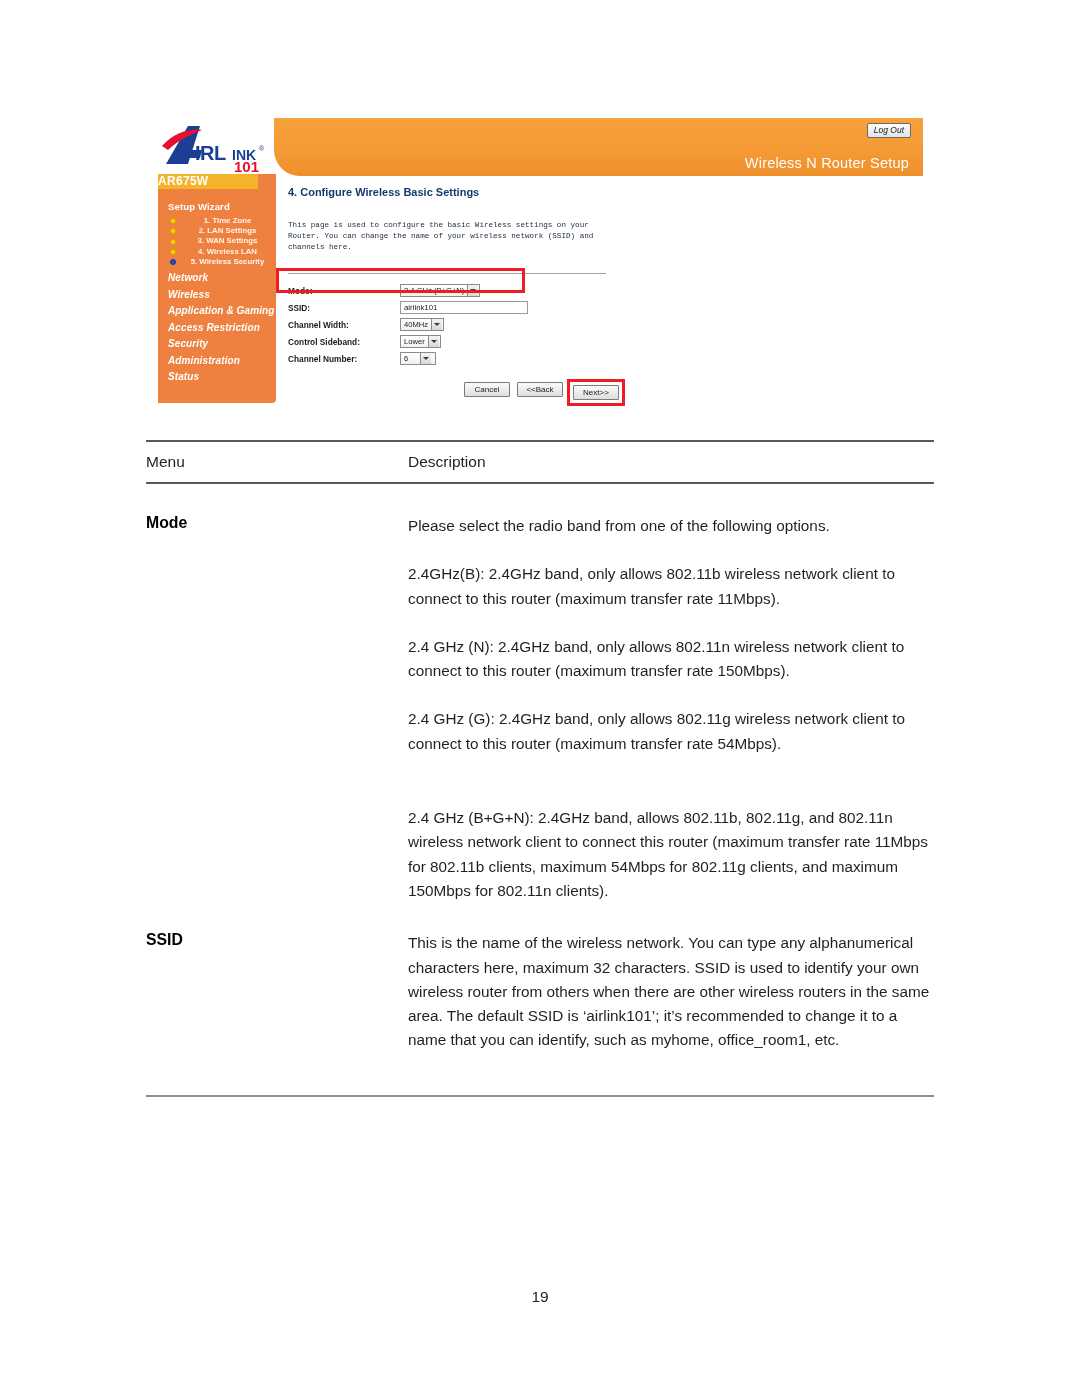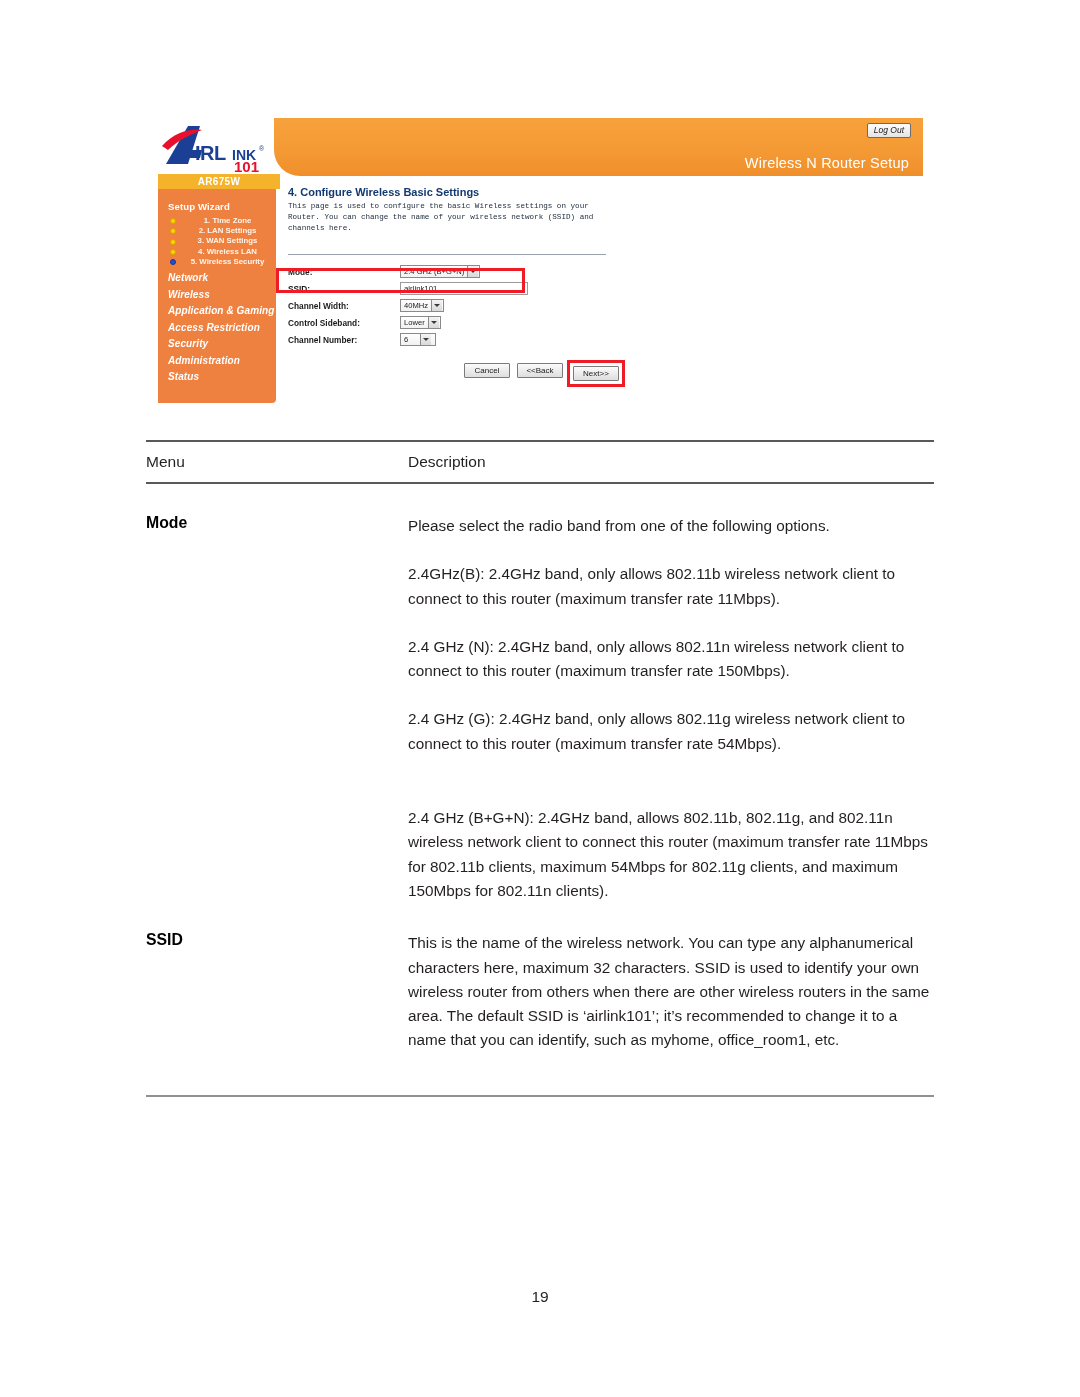--- a/index.html
+++ b/index.html
@@ -73,27 +73,27 @@
   .sidebar {
     position: absolute;
     left: 0px;
     top: 56px;
     width: 118px;
     height: 229px;
     background: #ee8040;
     border-bottom-right-radius: 4px;
   }
   .model-bar {
-    width: 122px;
+    width: 100px;
     height: 15px;
     background: #f5b32b;
     color: #ffffff;
-    font-size: 10px;
-    font-weight: bold;
-    text-align: center;
+    font-size: 12px;
+    font-weight: bold;
+    text-align: left;
     line-height: 15px;
     letter-spacing: .3px;
   }
   .nav { padding: 12px 0 0 10px; }
   .nav-head {
     color: #ffffff;
     font-size: 9.6px;
     font-weight: bold;
     margin-bottom: 4px;
     letter-spacing: .1px;
@@ -137,21 +137,21 @@
   .content {
     position: absolute;
     left: 130px;
     top: 68px;
     width: 520px;
   }
   .content-title {
     font-size: 11px;
     font-weight: bold;
     color: #123a72;
-    margin-bottom: 3px;
+    margin-bottom: 22px;
   }
   .content-desc {
     font-size: 7.6px;
     color: #1c2a3a;
     line-height: 11px;
     width: 310px;
     margin-bottom: 20px;
     font-family: Liberation Mono, monospace;
   }
   .hr {

